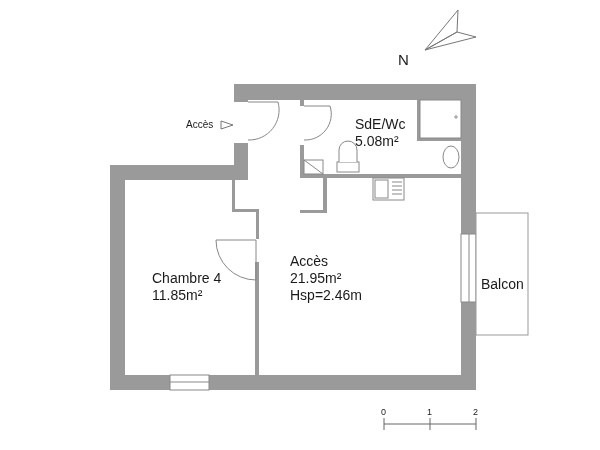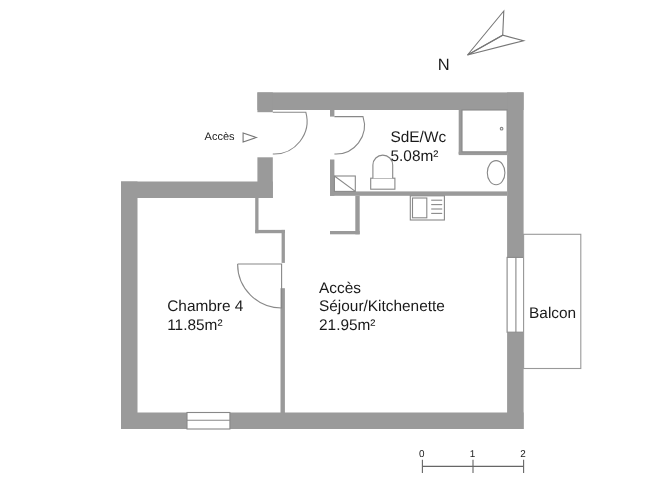--- a/index.html
+++ b/index.html
@@ -102,21 +102,21 @@
   <div>5.08m²</div>
 </div>
 
 <div class="label room-label" style="left:152px; top:270px;">
   <div>Chambre 4</div>
   <div>11.85m²</div>
 </div>
 
 <div class="label room-label" style="left:290px; top:253px;">
   <div>Accès</div>
-  <div>Séjour/Kitchenette</div>
   <div>21.95m²</div>
+  <div>Hsp=2.46m</div>
 </div>
 
 <div class="label room-label" style="left:481px; top:276px;">Balcon</div>
 
 <div class="label scale-num" style="left:381px; top:407px;">0</div>
 <div class="label scale-num" style="left:427px; top:407px;">1</div>
 <div class="label scale-num" style="left:473px; top:407px;">2</div>
 
 </body></html>

